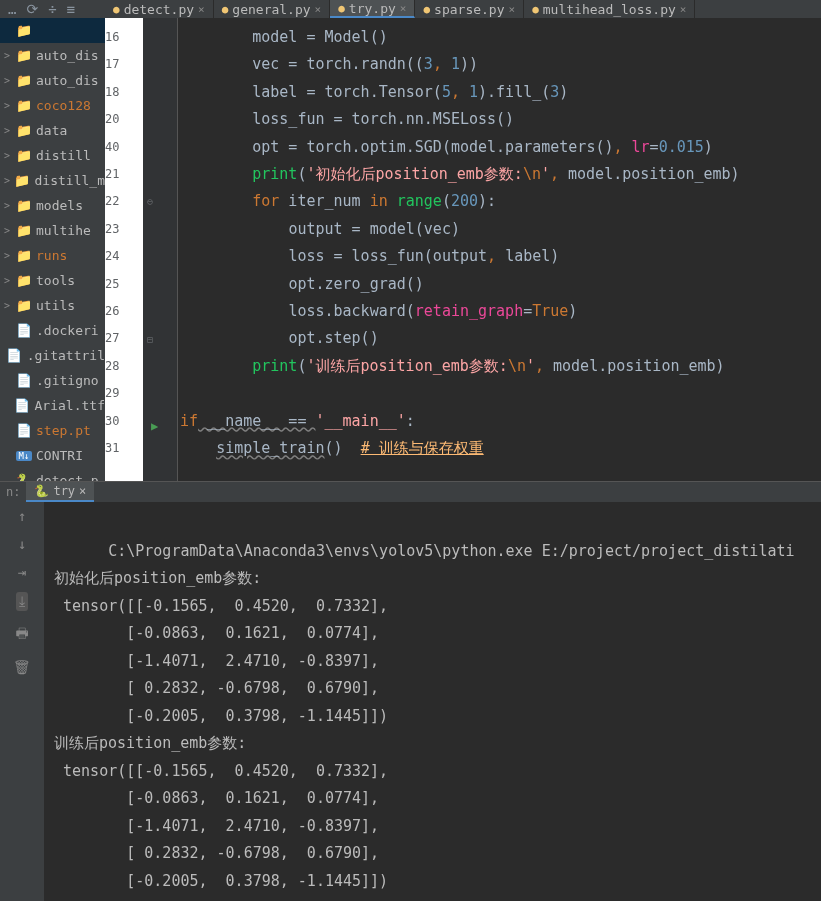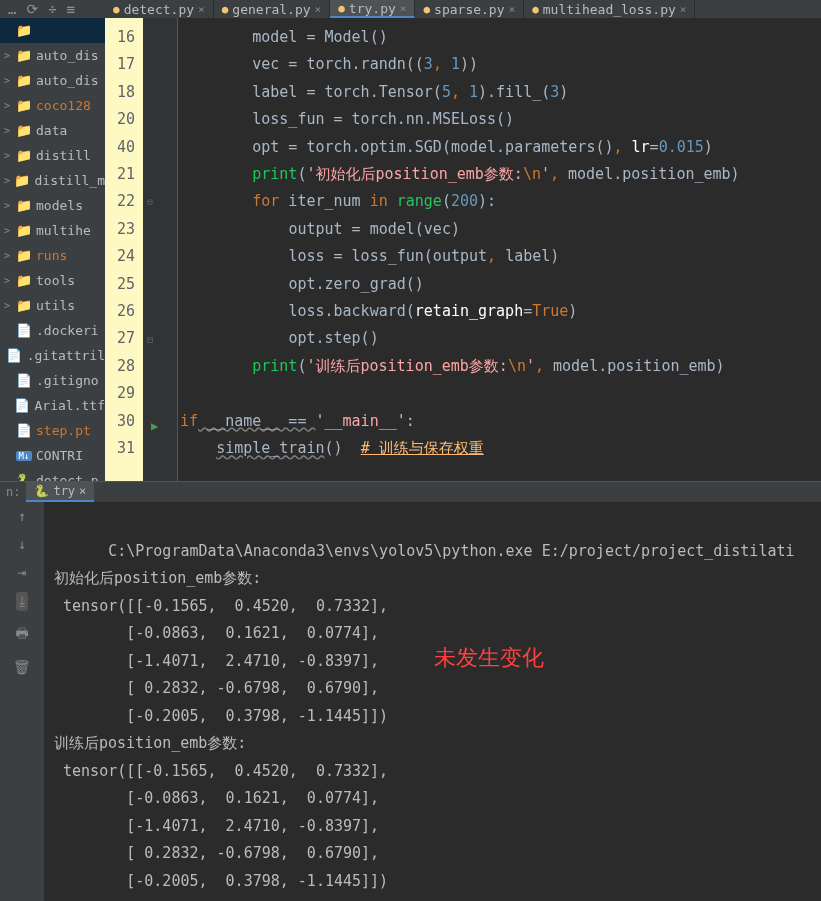--- a/index.html
+++ b/index.html
@@ -85,27 +85,26 @@
   .tab .close { color: #888; font-size: 11px; }
   .tab .pyglyph { color: #f0c674; font-size: 11px; }
   
   .code-area {
     flex: 1;
     display: flex;
     overflow: hidden;
   }
   .gutter {
     width: 38px;
-    background: #fef9c3;
-    text-align: right;
+    background: #ffffff;
     padding-right: 8px;
     color: #606366;
     padding-top: 6px;
     line-height: 27.4px;
-    font-size: 15px;
+    font-size: 12px;
   }
   .gutter-extra {
     width: 34px;
     background: #313335;
     padding-top: 6px;
     line-height: 27.4px;
     position: relative;
   }
   .run-icon {
     color: #499c54;
@@ -124,21 +123,21 @@
     padding-top: 6px;
     line-height: 27.4px;
     white-space: pre;
     font-size: 15px;
     border-left: 1px solid #555;
     padding-left: 2px;
   }
   .kw { color: #cc7832; }
   .num { color: #6897bb; }
   .str { color: #fca5a5; }
-  .param { color: #ffffff; }
+  .param { color: #ec4899; }
   .builtin { color: #22c55e; }
   .comment { color: #fdba74; text-decoration: underline; }
   .esc { color: #cc7832; }
   .ident { color: #a9b7c6; }
   .underline { text-decoration: underline wavy #808080; }
 
   .bottom-panel {
     height: 420px;
     background: #2b2b2b;
     border-top: 1px solid #555;
@@ -402,17 +401,16 @@
         [-0.0863,  0.1621,  0.0774],
         [-1.4071,  2.4710, -0.8397],
         [ 0.2832, -0.6798,  0.6790],
         [-0.2005,  0.3798, -1.1445]])
 训练后position_emb参数: 
  tensor([[-0.1565,  0.4520,  0.7332],
         [-0.0863,  0.1621,  0.0774],
         [-1.4071,  2.4710, -0.8397],
         [ 0.2832, -0.6798,  0.6790],
         [-0.2005,  0.3798, -1.1445]])</span>
-      <div class="annotation" style="top:142px;left:390px">未发生变化</div>
       
     </div>
   </div>
 </div>
 
 </body></html>

